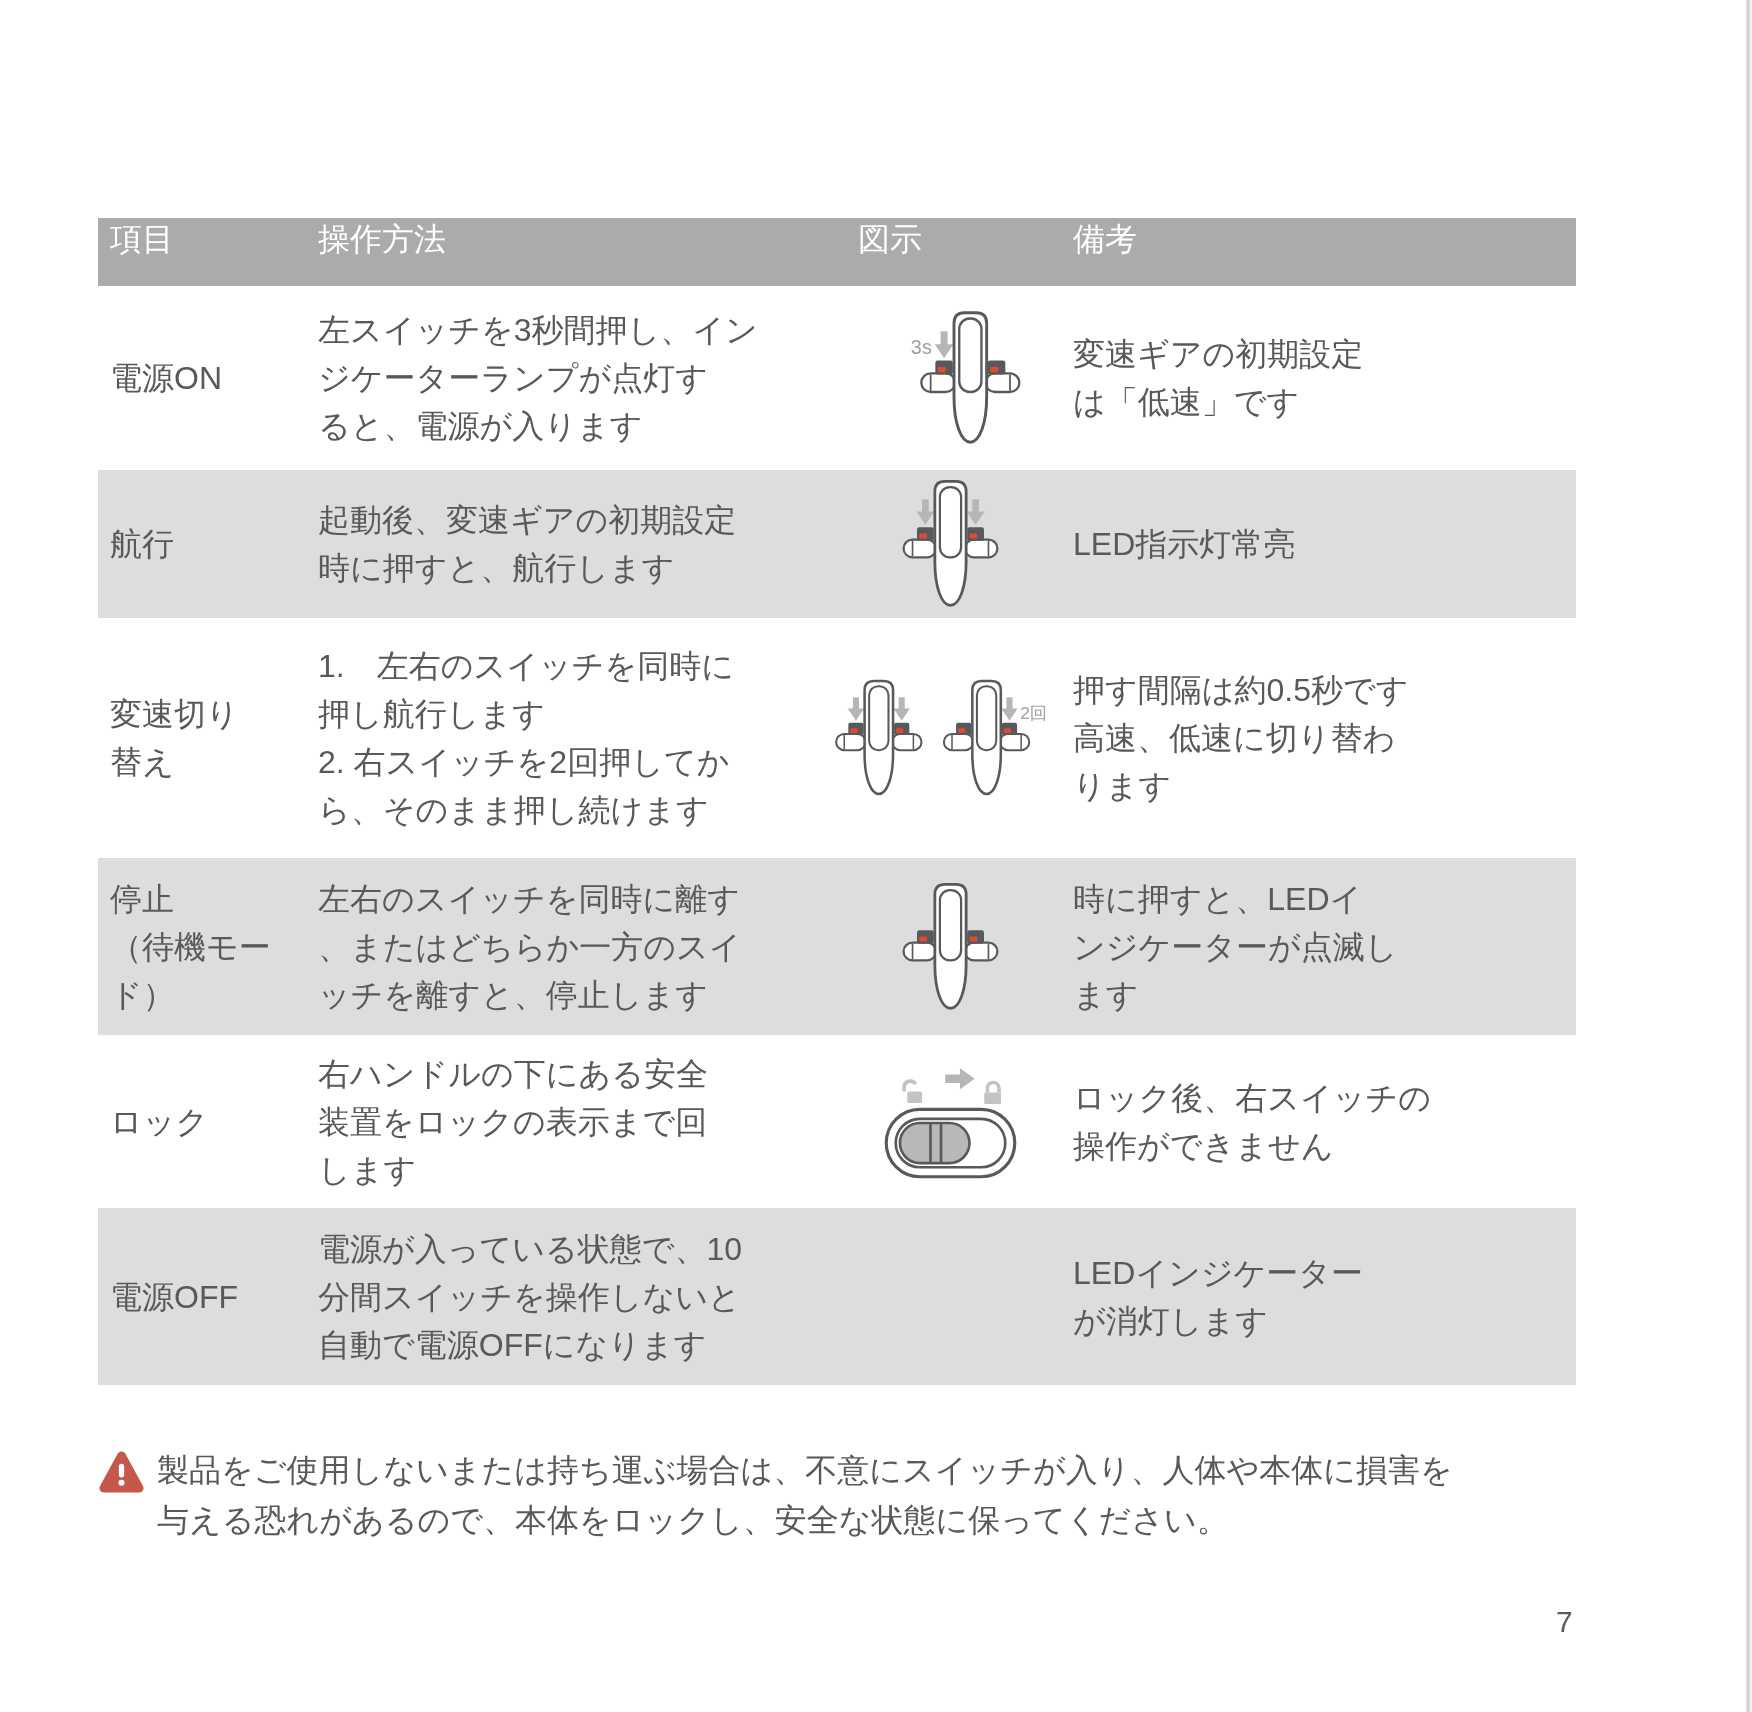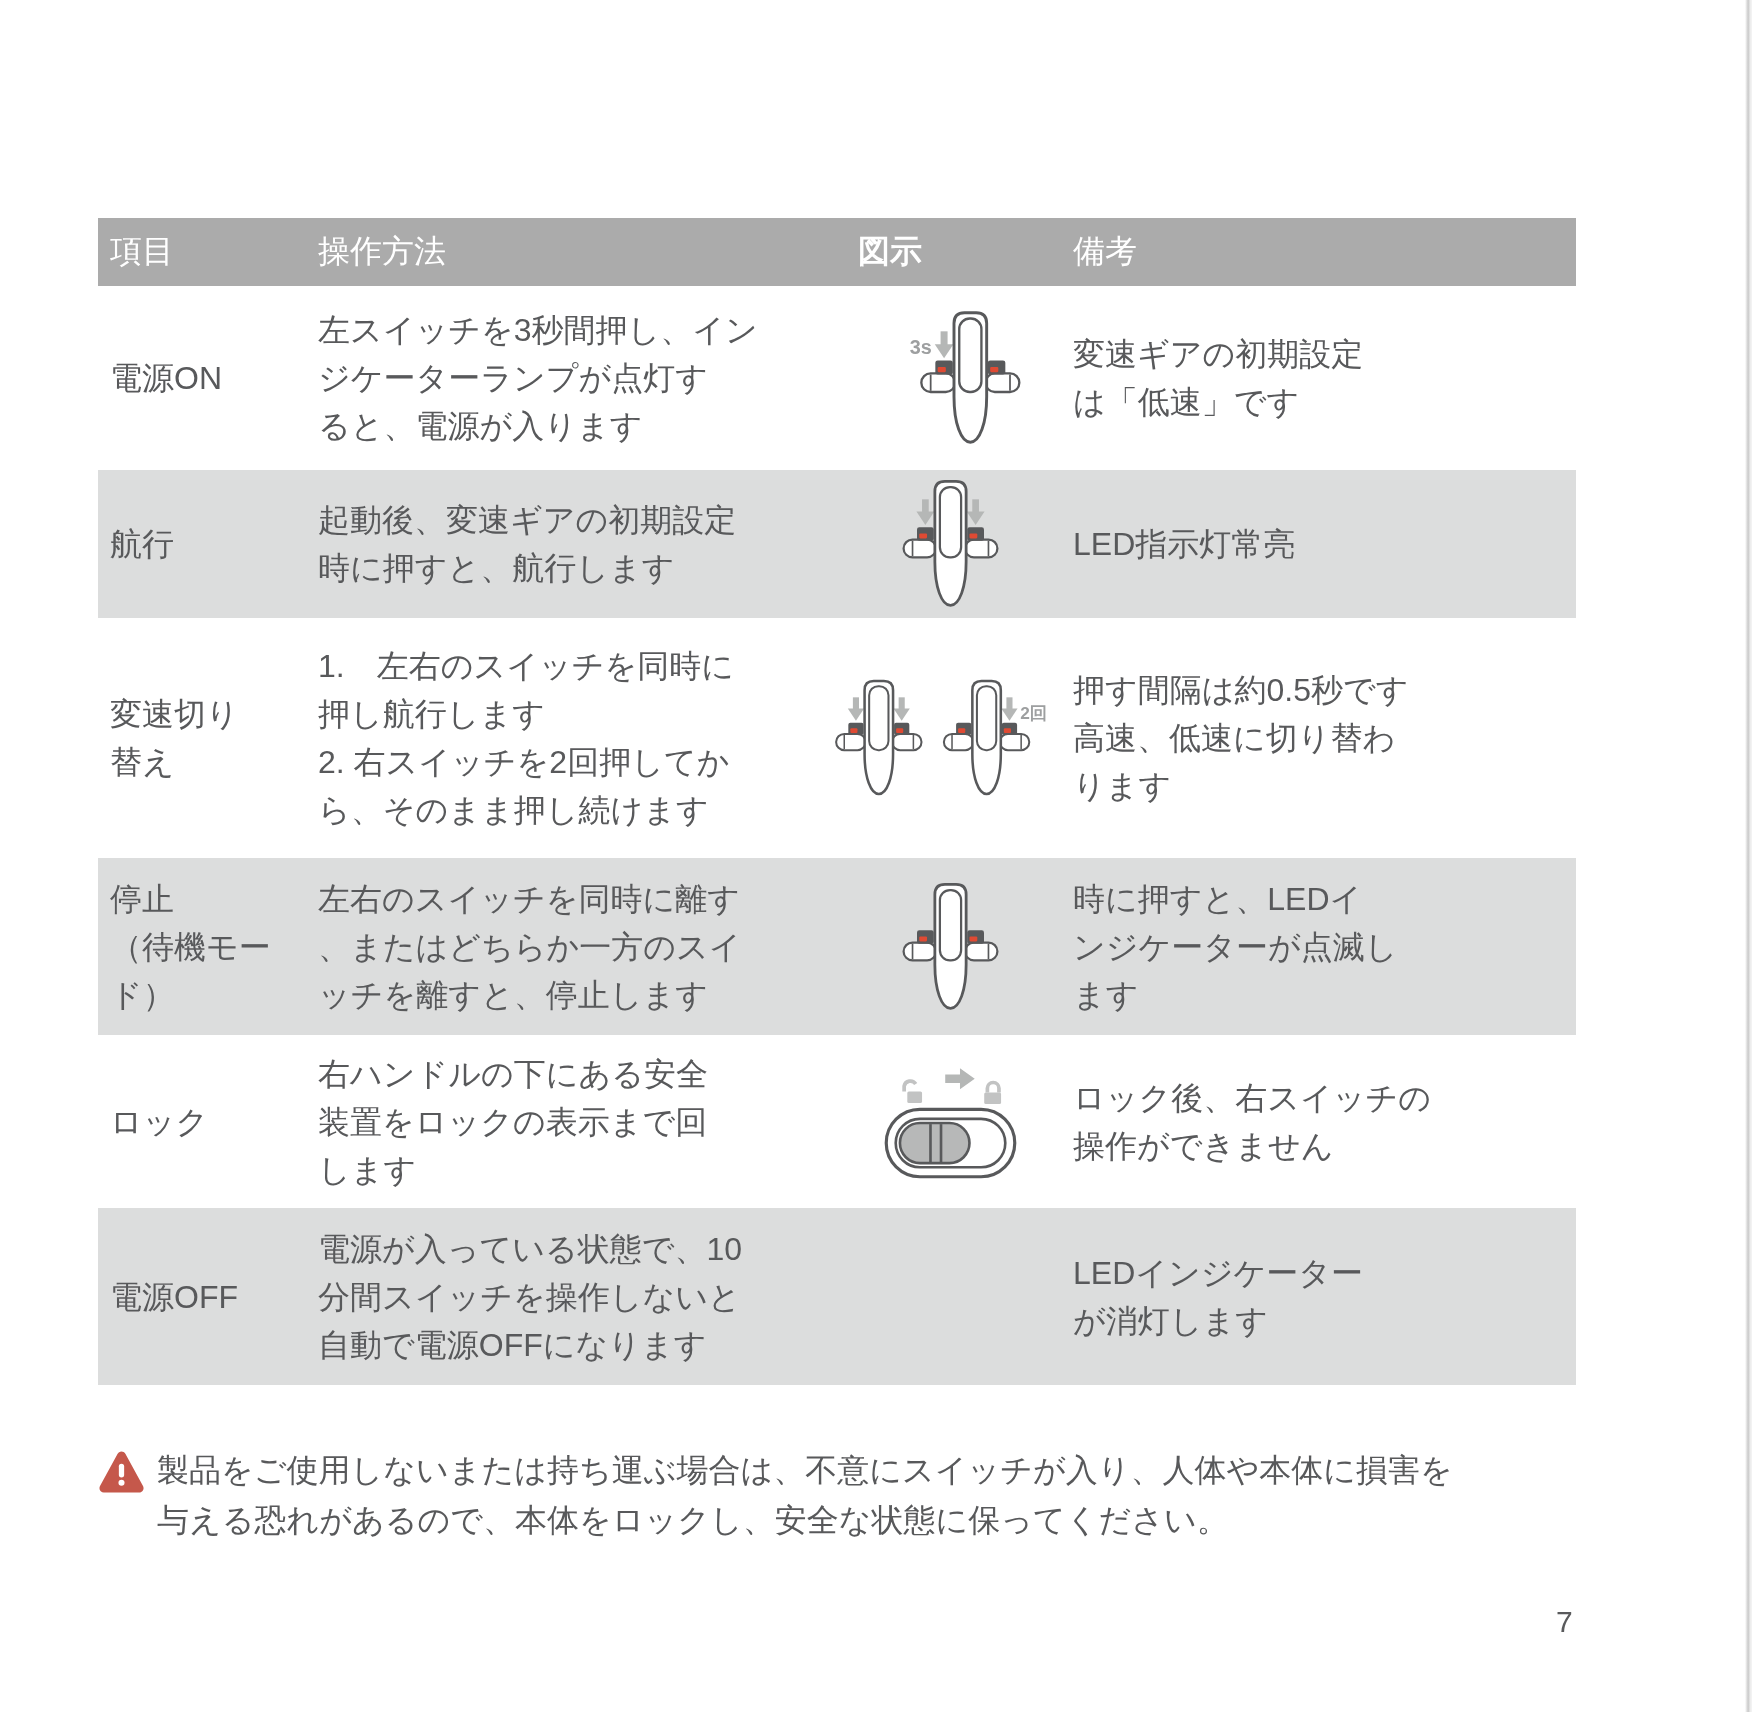--- a/index.html
+++ b/index.html
@@ -2,27 +2,27 @@
 <html><head>
 <meta charset="utf-8">
 <style>
   html,body{margin:0;padding:0;}
   body{
     width:1752px;height:1712px;position:relative;background:#ffffff;
     font-family:"Liberation Sans","DejaVu Sans",sans-serif;
     color:#58595b;overflow:hidden;
   }
   .table{position:absolute;left:98px;top:218px;width:1478px;}
-  .thead{display:flex;align-items:center;height:68px;background:#ababab;color:#ffffff;font-size:32px;}
+  .thead{display:flex;align-items:flex-start;height:68px;background:#ababab;color:#ffffff;font-size:32px;}
   .row{display:flex;align-items:center;font-size:32px;line-height:48px;}
   .row.alt{background:#dcdddd;}
   .r1{height:184px}.r2{height:148px}.r3{height:240px}.r4{height:177px}.r5{height:173px}.r6{height:177px}
   .c1{width:220px;padding-left:12px;box-sizing:border-box;white-space:pre-line;}
   .c2{width:510px;white-space:pre-line;}
-  .c3{width:245px;display:flex;justify-content:center;align-items:center;font-weight:bold;}
+  .c3{width:245px;display:flex;justify-content:center;align-items:center;}
   .c3.hdr{display:block;}
   .c3.hdr span{margin-left:30px;}
   .c4{flex:1;white-space:pre-line;}
   .figlabel{font-size:17px;fill:#9d9fa0;font-family:"Liberation Sans","DejaVu Sans",sans-serif;}
   .warning{position:absolute;left:98px;top:1445px;width:1570px;display:flex;gap:12px;}
   .warning .wtext{font-size:32px;line-height:50px;white-space:pre-line;width:1500px;}
   .warning .wicon{flex:0 0 47px;margin-top:4px;}
   .pagenum{position:absolute;left:1556px;top:1605px;font-size:30px;color:#595a5c;}
   .edge-strip{position:absolute;right:0;top:0;width:7px;height:100%;
     background:linear-gradient(to right,#ffffff 0%,#c9c9c9 45%,#ececec 75%,#f4f4f4 100%);}

